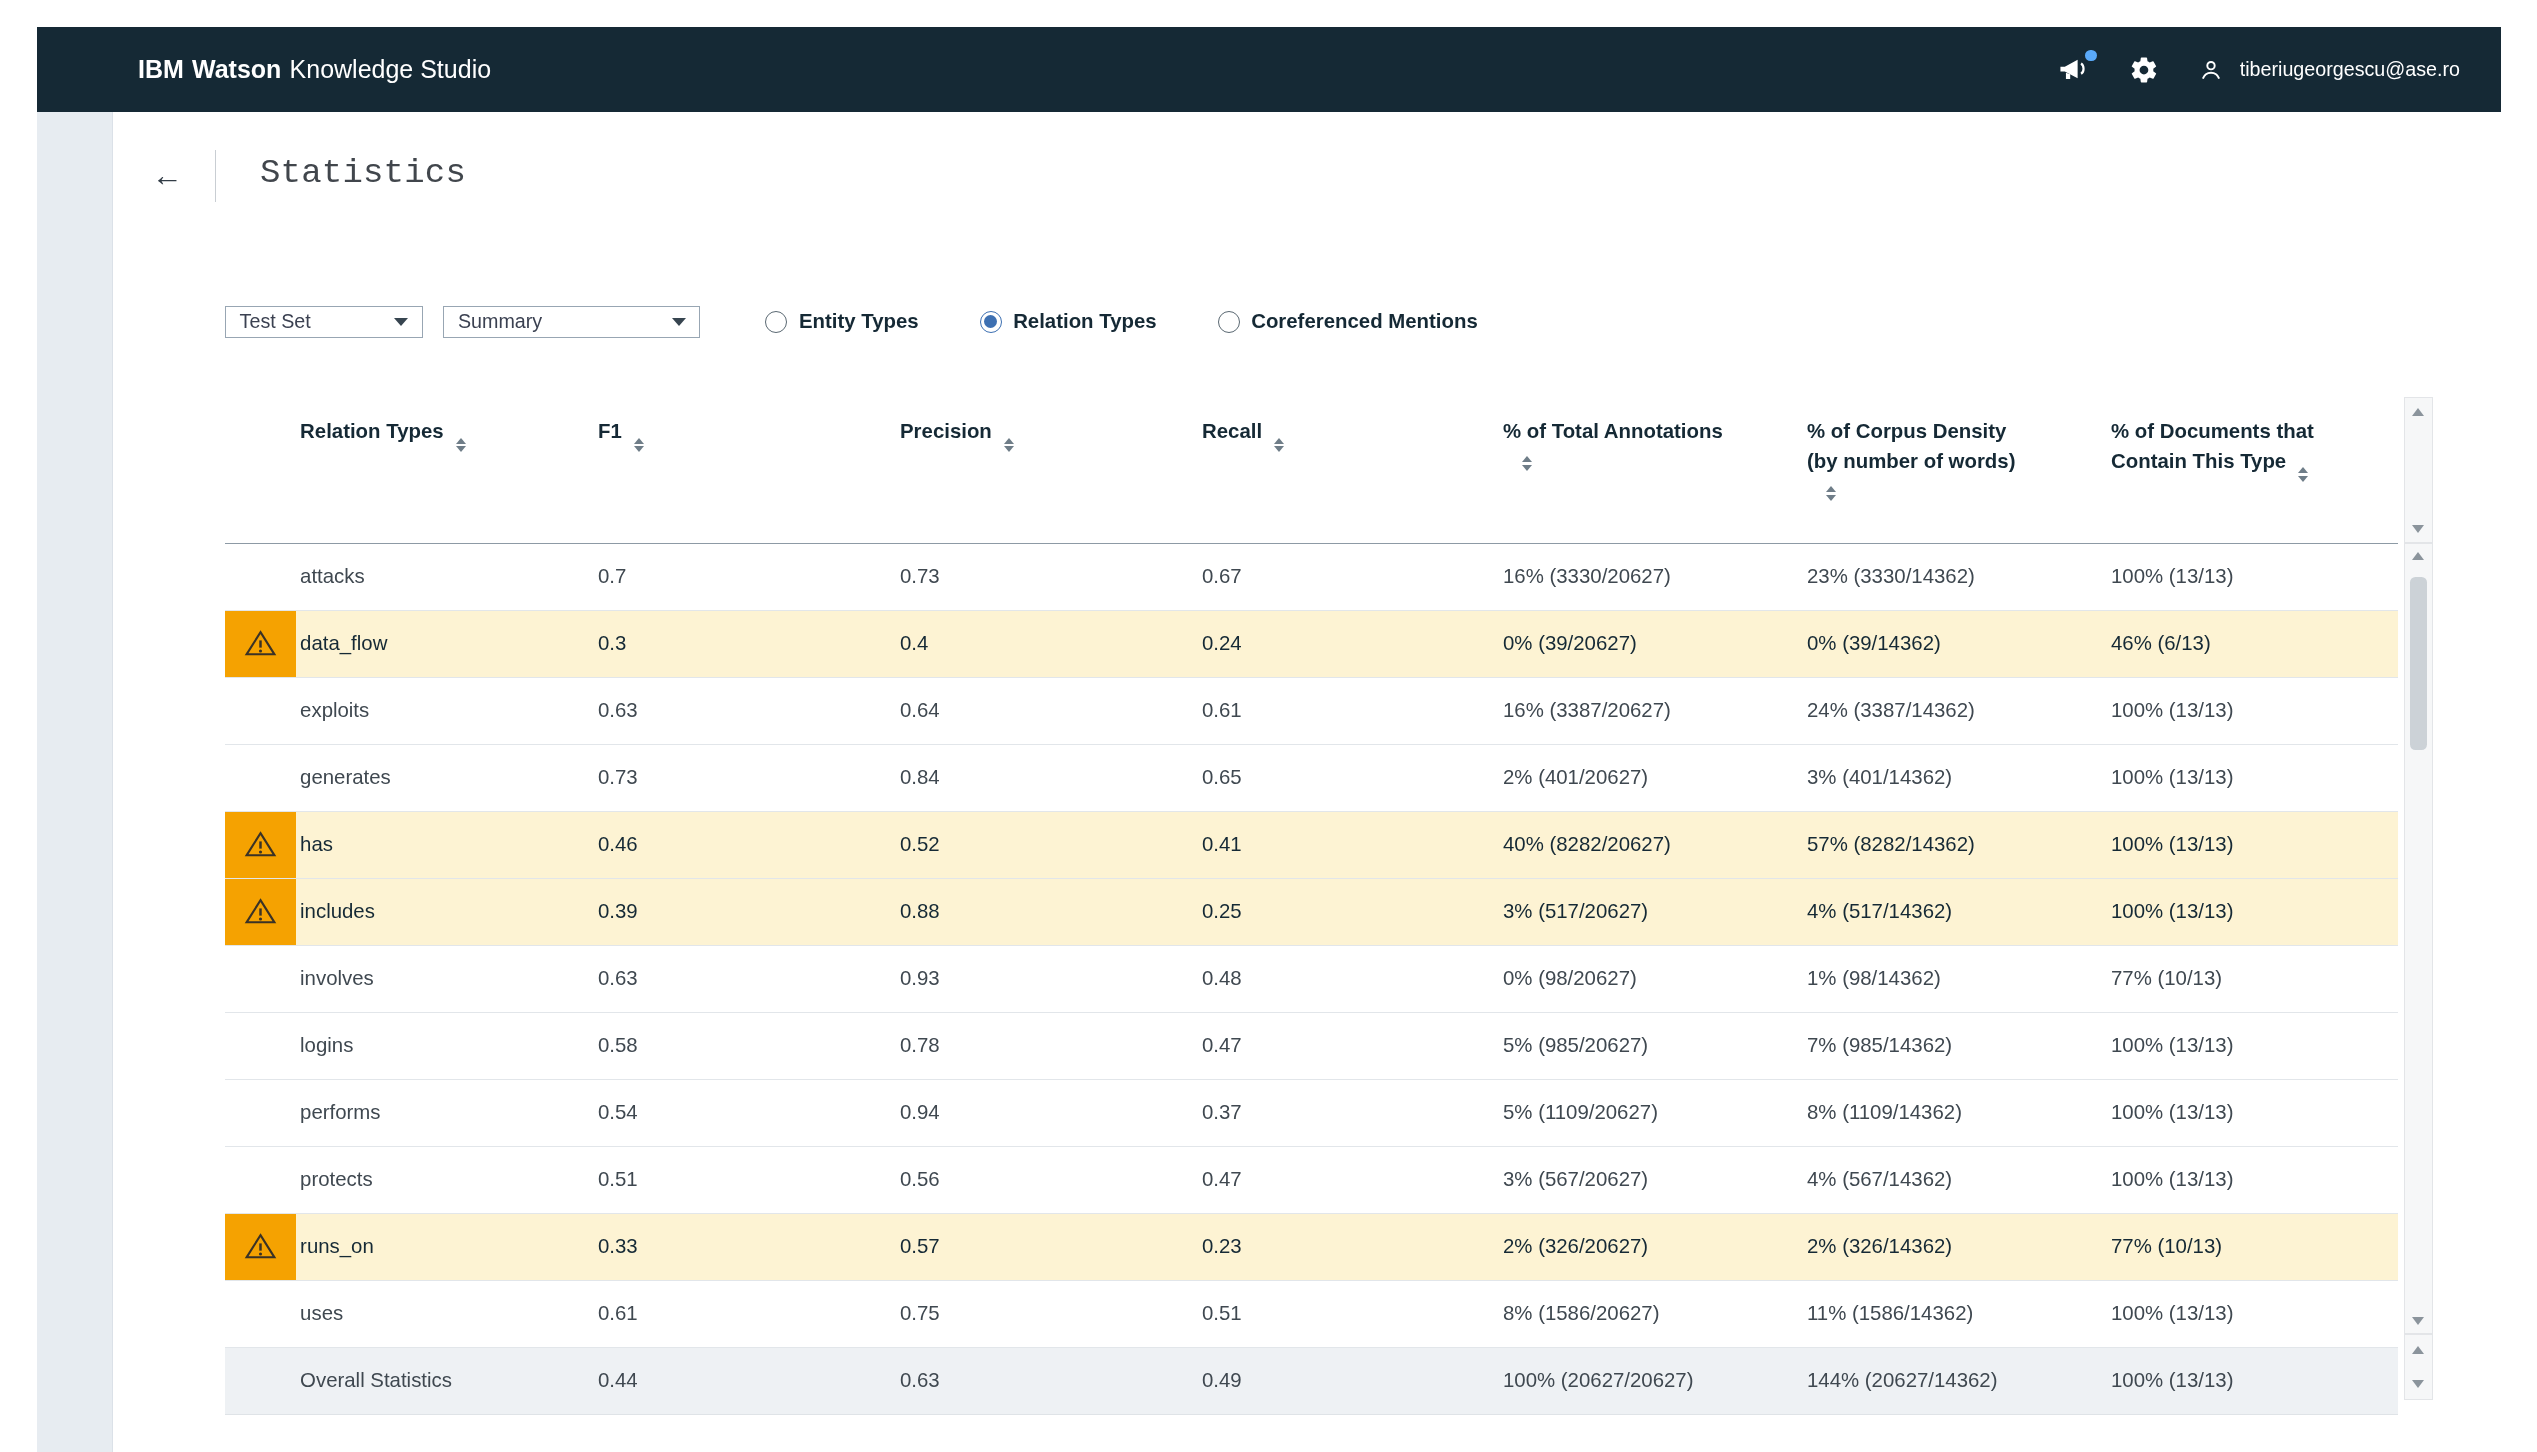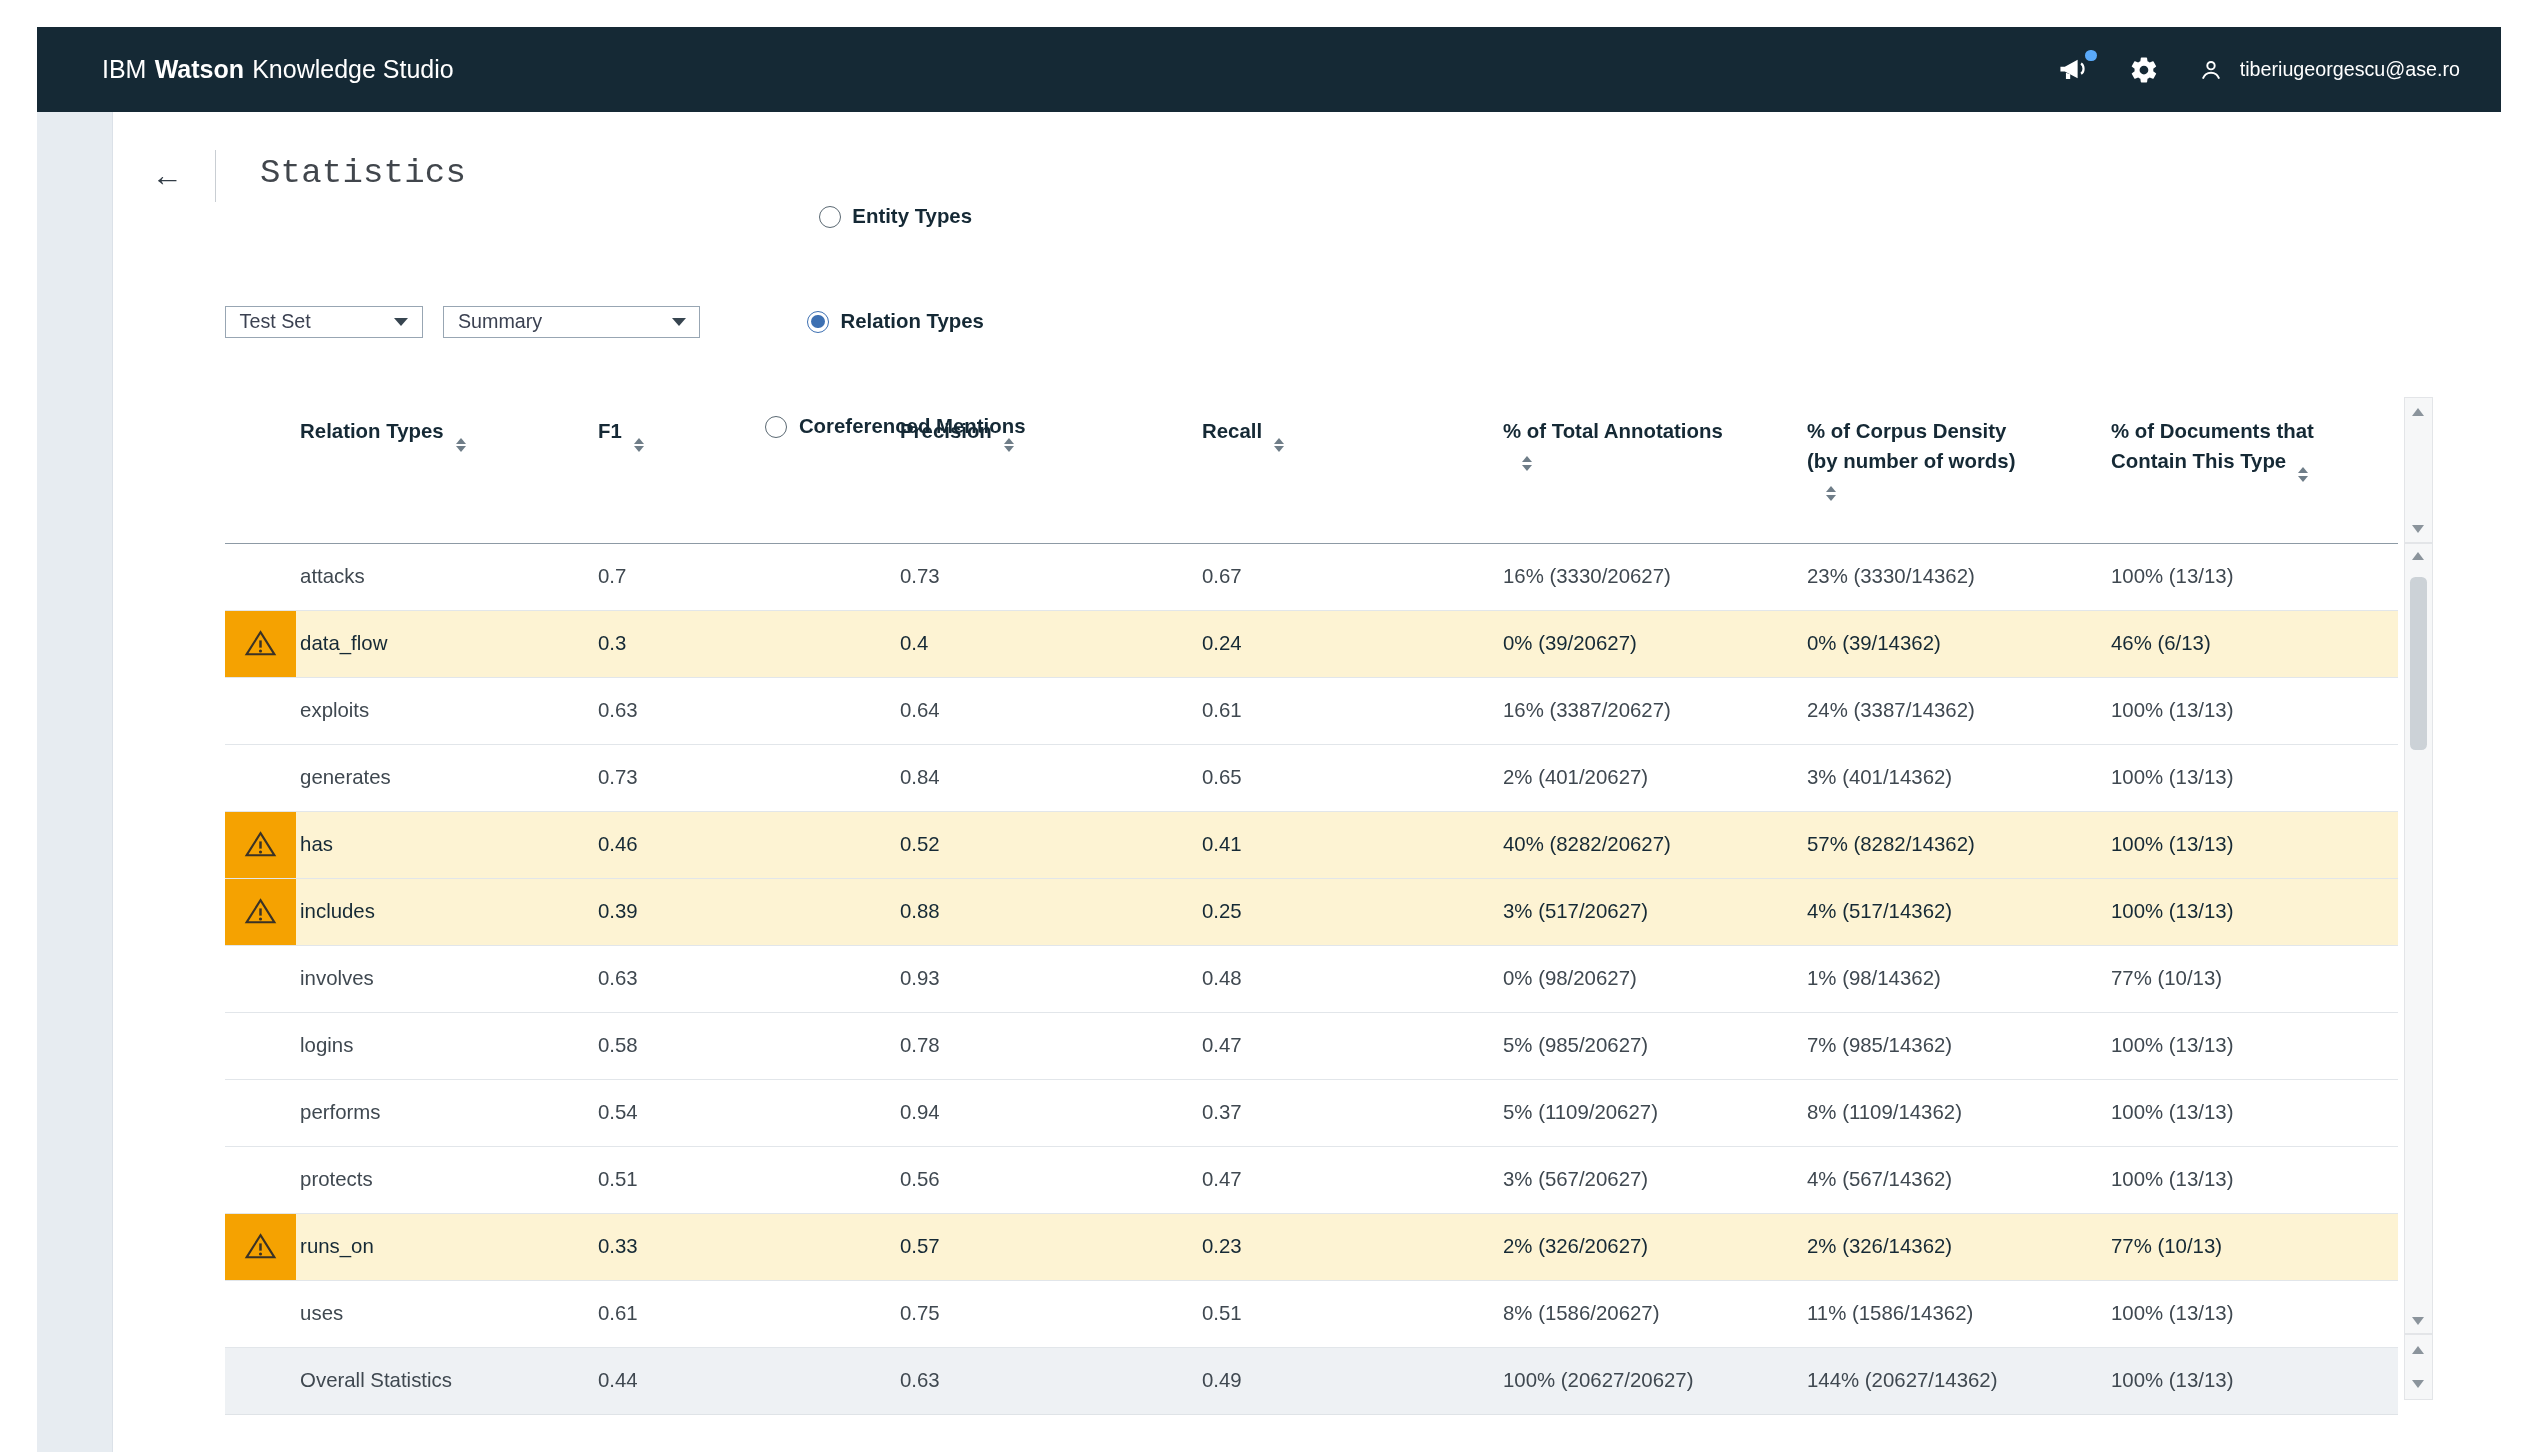--- a/index.html
+++ b/index.html
@@ -7,21 +7,21 @@
     width:2538px;height:1452px;position:relative;background:#ffffff;
     font-family:"Liberation Sans", sans-serif;overflow:hidden;color:#3f4850;
   }
   
   .topbar{
     position:absolute;top:26.5px;left:37px;right:37px;height:86px;background:#152935;
     display:flex;align-items:center;justify-content:space-between;
     padding:0 41px 0 65px;box-sizing:border-box;color:#fff;
   }
   .brand{display:flex;align-items:center;gap:8.2px;font-size:25px;}
-  .brand .w-ibm{font-weight:400;}
+  .brand .w-ibm{font-weight:700;margin-left:36px;}
   .brand .w-watson{font-weight:700;}
   .brand .w-product{font-weight:300;}
   .top-actions{display:flex;align-items:center;gap:39px;}
   .icon-btn{position:relative;display:flex;align-items:center;}
   .notif-dot{position:absolute;top:-5.4px;right:-6.8px;width:11.5px;height:11.5px;border-radius:50%;}
   .user-chip{display:flex;align-items:center;gap:16px;font-size:19.7px;font-weight:400;}
   
   .nav-rail{position:absolute;top:112px;left:37px;width:75px;bottom:0;background:#e7ecf1;border-right:0.7px solid #dbe1e8;}
   
   .content{position:absolute;top:112px;left:113px;right:0;bottom:0;background:#fff;}
@@ -30,21 +30,21 @@
   .page-title{position:absolute;left:147px;top:42px;margin:0;font-size:34px;font-weight:400;color:#41464c;letter-spacing:0.2px;font-family:Liberation Mono, monospace;}
   
   .controls{position:absolute;left:112px;top:187px;height:45px;display:flex;align-items:center;}
   .select-box{
     height:32px;border:0.7px solid #98a6b3;background:#fff;display:flex;align-items:center;
     justify-content:space-between;padding:0 13.6px;box-sizing:border-box;font-size:19.7px;color:#3b4151;cursor:pointer;
   }
   .select-box.set{width:198px;margin-right:20.4px;}
   .select-box.view{width:257px;}
   .caret-down{width:0;height:0;border-left:7.5px solid transparent;border-right:7.5px solid transparent;border-top:8.8px solid #374550;}
-  .radios{display:flex;align-items:center;margin-left:65px;gap:82px;flex-direction:column;}
+  .radios{display:flex;align-items:center;margin-left:65px;gap:61px;}
   .radio{display:flex;align-items:center;gap:11.5px;cursor:pointer;}
   .radio-circle{width:22px;height:22px;border-radius:50%;border:1.4px solid #5a6872;background:#fff;box-sizing:border-box;position:relative;flex:none;}
   .radio.selected .radio-circle{border-color:#3d70b2;}
   .radio.selected .radio-circle::after{content:"";position:absolute;inset:3.4px;border-radius:50%;background:#3d70b2;}
   .radio-label{font-size:20.4px;font-weight:700;color:#152935;}
   
   .table-area{position:absolute;left:112px;top:285px;width:2211px;}
   table{border-collapse:collapse;table-layout:fixed;width:2173px;font-size:20.4px;color:#3f4850;}
   thead th{
     text-align:left;vertical-align:top;padding:20.4px 6.8px 0 0;height:146px;box-sizing:border-box;

